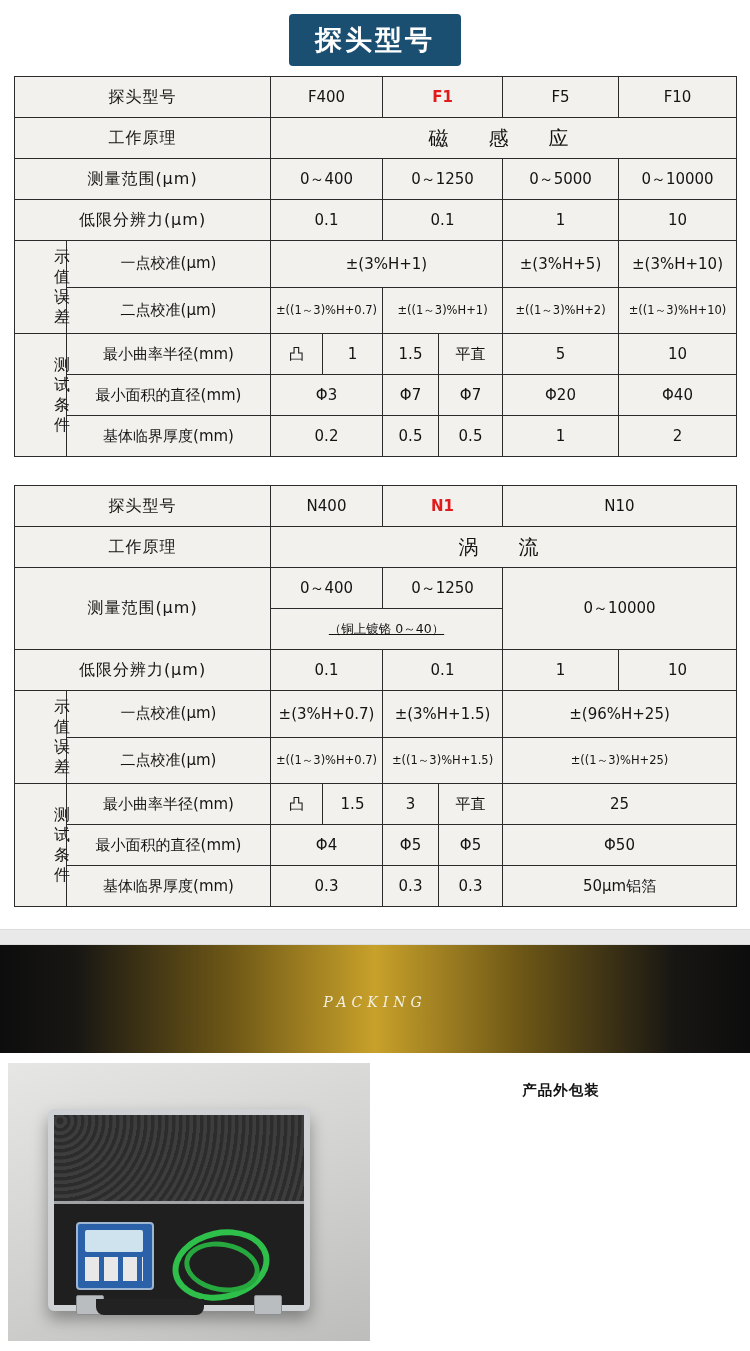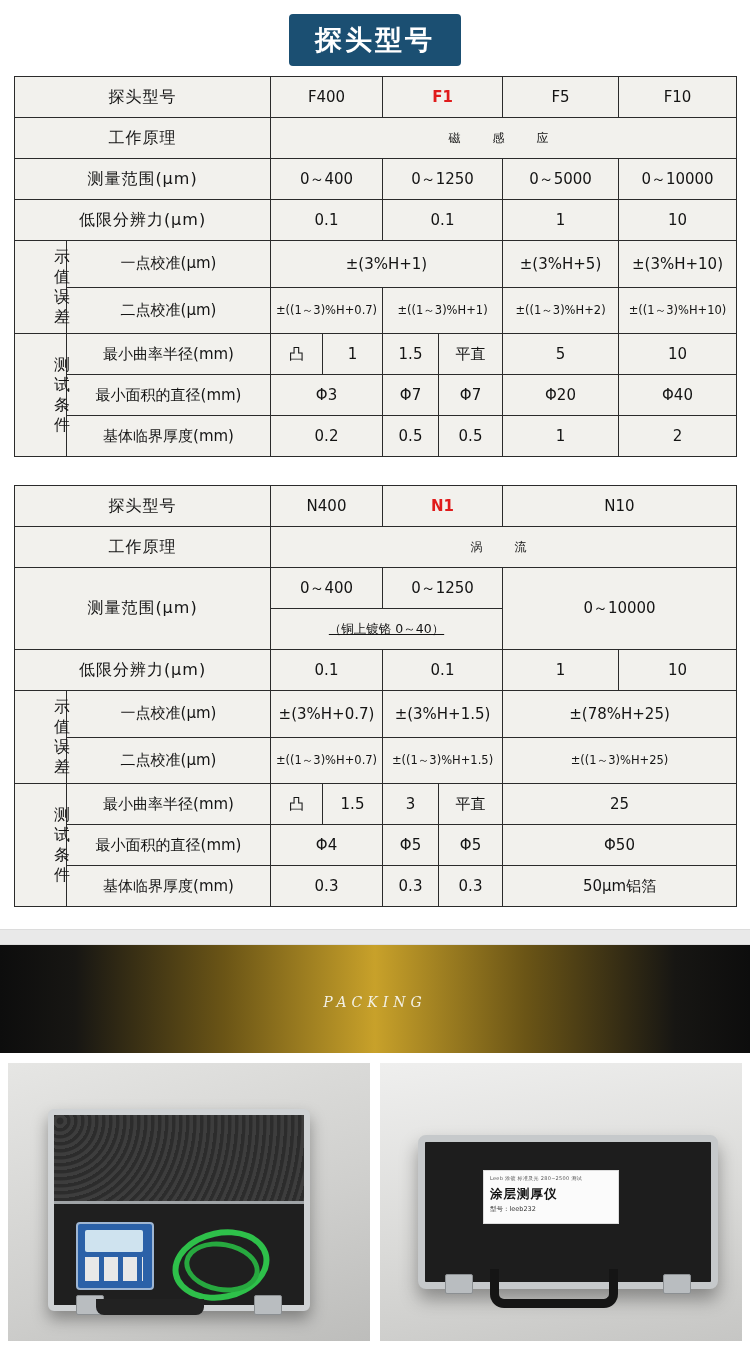--- a/index.html
+++ b/index.html
@@ -56,21 +56,21 @@
   table.spec td.small{
     font-size:12.5px;
     letter-spacing:0;
     text-decoration:underline;
   }
   table.spec td.tiny{
     font-size:11.5px;
     letter-spacing:0;
   }
   table.spec td.red{color:#e01b1b;font-weight:bold;}
-  table.spec td.wide-title{font-size:12px;letter-spacing:10px;}
+  table.spec td.wide-title{font-size:20px;letter-spacing:10px;}
   table.spec td.vert{
     font-size:16px;
     letter-spacing:1px;
     line-height:1.25;
     padding-left:39px;
   }
   table.spec td.rowname{
     font-size:15px;
     letter-spacing:0;
   }
@@ -331,21 +331,21 @@
         <td colspan="2">0.1</td>
         <td>1</td>
         <td>10</td>
       </tr>
 
       <tr>
         <td class="vert" rowspan="2">示值<br>误差</td>
         <td class="rowname">一点校准(μm)</td>
         <td colspan="2">±(3%H+0.7)</td>
         <td colspan="2">±(3%H+1.5)</td>
-        <td colspan="2">±(78%H+25)</td>
+        <td colspan="2">±(96%H+25)</td>
       </tr>
       <tr>
         <td class="rowname">二点校准(μm)</td>
         <td class="tiny" colspan="2">±((1～3)%H+0.7)</td>
         <td class="tiny" colspan="2">±((1～3)%H+1.5)</td>
         <td class="tiny" colspan="2">±((1～3)%H+25)</td>
       </tr>
 
       <tr>
         <td class="vert" rowspan="3">测试<br>条件</td>
@@ -397,31 +397,18 @@
           </div>
           <div class="latch" style="left:22px;bottom:-10px;"></div>
           <div class="latch" style="right:22px;bottom:-10px;"></div>
         </div>
         <div class="handle-open"></div>
       </div>
       <div class="photo-caption">产品包装内组合</div>
     </div>
 
     <div class="photo-cell">
-      <div class="photo">
-        <div class="bg-soft2"></div>
-        <div class="case-closed">
-          <div class="label-sticker">
-            <div class="label-line-top">Leeb 涂镀    标准及光    280~2500 测试</div>
-            <div class="label-main">涂层测厚仪</div>
-            <div class="label-model">型号：leeb232</div>
-          </div>
-          <div class="latch" style="left:20px;bottom:-12px;"></div>
-          <div class="latch" style="right:20px;bottom:-12px;"></div>
-        </div>
-        <div class="handle-closed"></div>
-      </div>
       <div class="photo-caption">产品外包装</div>
     </div>
 
   </div>
 
 </div>
 
 </body></html>

